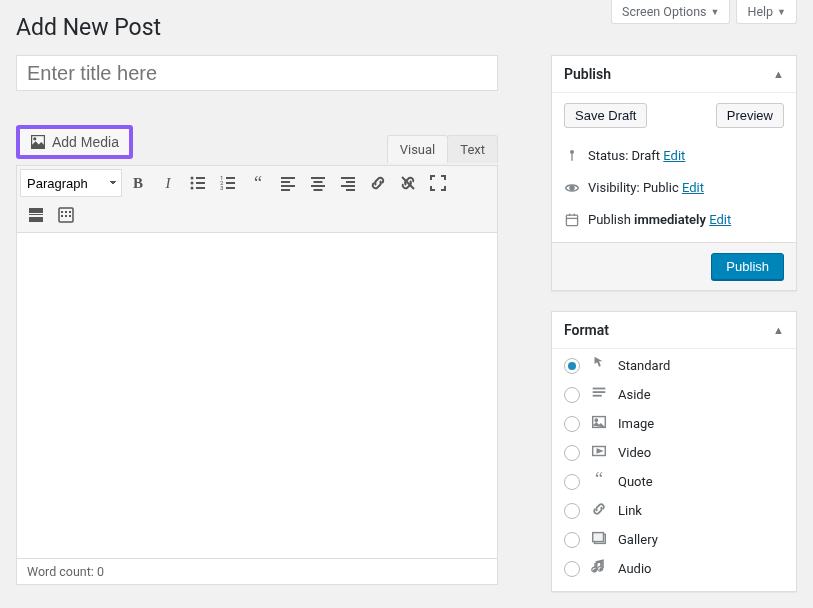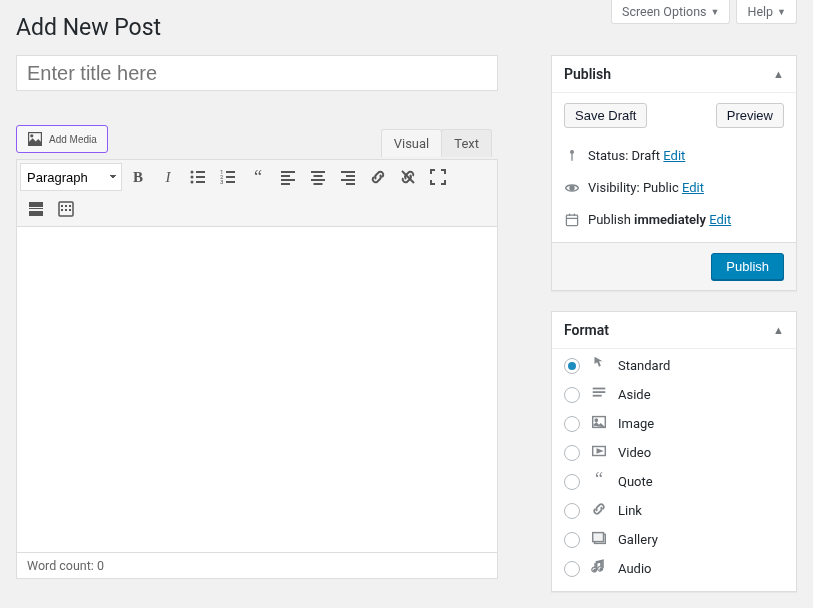--- a/index.html
+++ b/index.html
@@ -6,24 +6,24 @@
 body { font-family: -apple-system, BlinkMacSystemFont, "Segoe UI", Roboto, sans-serif; font-size: 13px; color: #23282d; background: #f1f1f1; width: 813px; height: 608px; overflow: hidden; }
 .wrap { position: relative; padding: 0 16px 16px; }
 .top-tabs { position: absolute; right: 16px; top: 0; display: flex; gap: 6px; }
 .top-tab { background: #fff; border: 1px solid #ddd; border-top: none; border-radius: 0 0 3px 3px; padding: 4px 10px; font-size: 12.5px; color: #656a70; cursor: pointer; display: flex; align-items: center; gap: 4px; }
 .top-tab .tri { font-size: 9px; color: #72777c; }
 h1.page-title { font-size: 23px; font-weight: 400; color: #23282d; padding-top: 14px; padding-bottom: 14px; }
 .cols { display: flex; gap: 20px; align-items: flex-start; }
 .main { flex: 1; min-width: 0; }
 .side { width: 246px; display: flex; flex-direction: column; gap: 20px; margin-left: 33px; }
 .title-input { width: 100%; height: 36px; font-size: 20px; color: #72777c; padding: 3px 10px; border: 1px solid #ddd; background: #fff; outline: none; }
-.add-media { margin-top: 34px; display: inline-flex; align-items: center; gap: 6px; background: #f7f7f7; border: 1px solid #8b5cf6; border-radius: 3px; padding: 5px 10px; color: #555; cursor: pointer; font-size: 10px; }
+.add-media { margin-top: 34px; display: inline-flex; align-items: center; gap: 6px; background: #f7f7f7; border: 4px solid #8b5cf6; border-radius: 3px; padding: 5px 10px; color: #555; cursor: pointer; font-size: 14px; }
 .add-media svg { width: 16px; height: 16px; }
 .editor-wrap { position: relative; margin-top: 6px; }
-.editor-tabs { position: absolute; right: 6px; top: -30px; display: flex; }
+.editor-tabs { position: absolute; right: 0; top: -30px; display: flex; }
 .editor-tab { background: #ebebeb; border: 1px solid #ddd; border-bottom: none; color: #555; padding: 6px 12px; font-size: 13px; cursor: pointer; border-radius: 3px 3px 0 0; }
 .editor-tab.active { background: #f5f5f5; border-bottom-color: #f5f5f5; }
 .editor-tab + .editor-tab { margin-left: -1px; }
 .toolbar { background: #f5f5f5; border: 1px solid #ddd; padding: 3px; display: flex; flex-wrap: wrap; align-items: center; gap: 2px; }
 .format-sel { height: 28px; font-size: 13px; border: 1px solid #ddd; background: #fff; padding: 0 18px 0 6px; min-width: 102px; appearance: none; background-image: linear-gradient(45deg, transparent 50%, #555 50%), linear-gradient(135deg, #555 50%, transparent 50%); background-position: right 8px center, right 4px center; background-size: 4px 4px, 4px 4px; background-repeat: no-repeat; }
 .tb-btn { width: 28px; height: 28px; display: inline-flex; align-items: center; justify-content: center; color: #555; cursor: pointer; border-radius: 2px; }
 .tb-btn svg { width: 20px; height: 20px; }
 .content-area { border: 1px solid #ddd; border-top: none; background: #fff; height: 326px; }
 .status-bar { border: 1px solid #ddd; border-top: none; background: #fff; padding: 5px 10px; font-size: 12.5px; color: #666; }
 .postbox { background: #fff; border: 1px solid #ddd; box-shadow: 0 1px 1px rgba(0,0,0,.04); }

